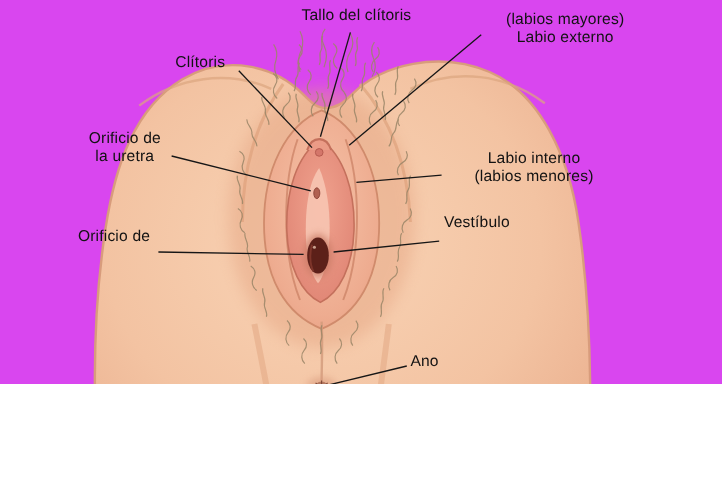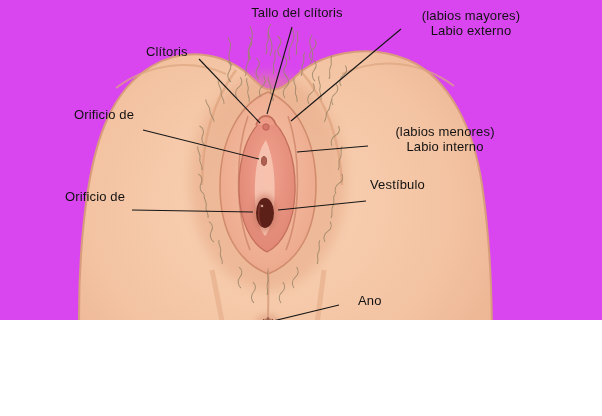--- a/index.html
+++ b/index.html
@@ -176,32 +176,33 @@
     <span class="ln">(labios mayores)</span>
     <span class="ln">Labio externo</span>
   </div>
 
   <div class="label" style="left:146px;top:44px">
     <span class="ln">Clítoris</span>
   </div>
 
   <div class="label center" style="left:60px;top:107px;width:88px">
     <span class="ln">Orificio de</span>
+    <span class="ln">la uretra</span>
   </div>
 
   <div class="label center" style="left:372px;top:124px;width:146px">
+    <span class="ln">Labio interno</span>
     <span class="ln">(labios menores)</span>
-    <span class="ln">Labio interno</span>
   </div>
 
   <div class="label center" style="left:53px;top:189px;width:84px">
     <span class="ln">Orificio de</span>
   </div>
 
   <div class="label" style="left:370px;top:177px">
     <span class="ln">Vestíbulo</span>
   </div>
 
-  <div class="label" style="left:358px;top:293px">
+  <div class="label" style="left:342px;top:293px">
     <span class="ln">Ano</span>
   </div>
 
 </div>
 
 </body></html>

